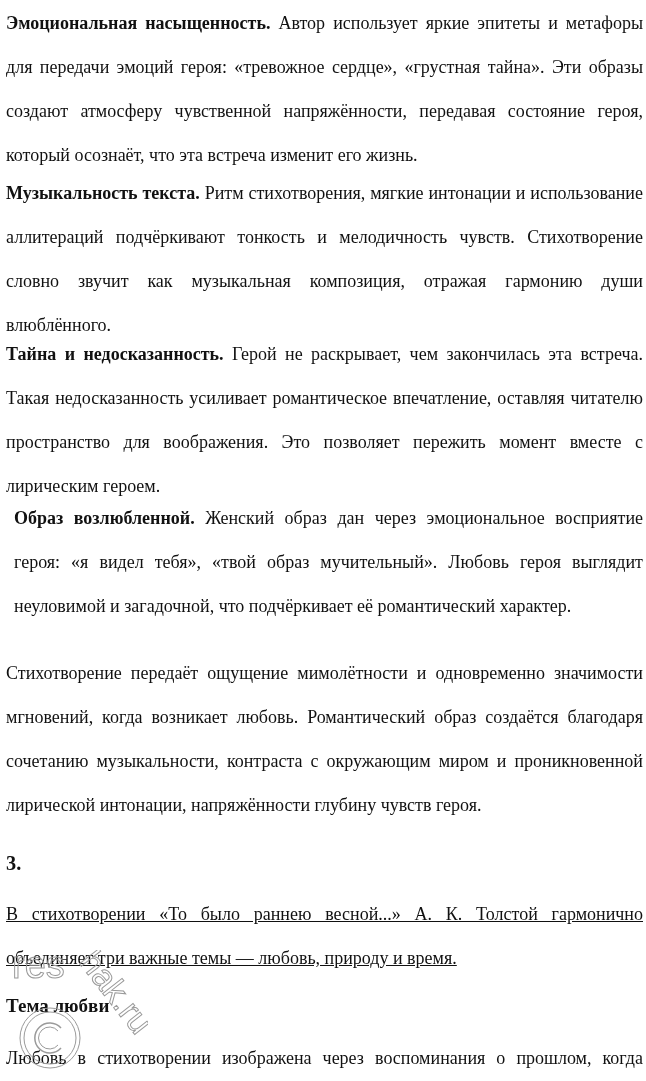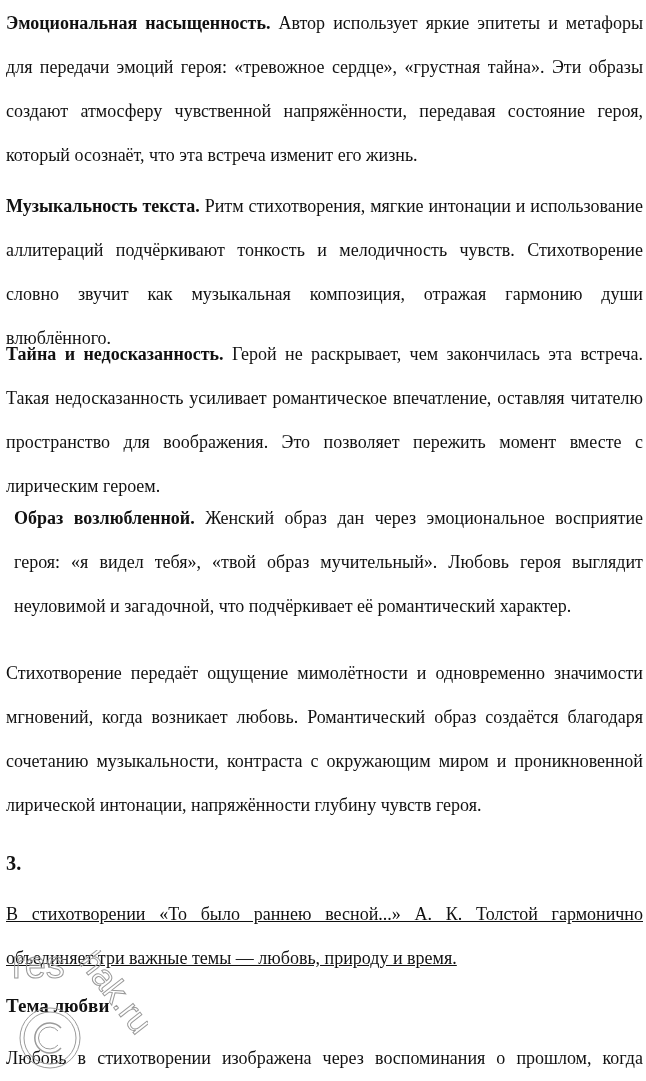--- a/index.html
+++ b/index.html
@@ -25,21 +25,21 @@
       margin: 0;
       font-size: 18px;
       line-height: 44px;
       text-align: justify;
       text-align-last: left;
     }
     .para b {
       font-weight: bold;
     }
     .p1 { position: absolute; top: 1px; left: 0; right: 0; }
-    .p2 { position: absolute; top: 184px; left: 0; right: 0; }
+    .p2 { position: absolute; top: 171px; left: 0; right: 0; }
     .p3 { position: absolute; top: 332px; left: 0; right: 0; }
     .p4 { position: absolute; top: 496px; left: 8px; right: 0; }
     .p5 { position: absolute; top: 651px; left: 0; right: 0; }
     .num { position: absolute; top: 844px; left: 0; font-size: 20.3px; line-height: 38px; font-weight: bold; margin: 0; }
     .p6 { position: absolute; top: 892px; left: 0; right: 0; text-decoration: underline; }
     .subhead { position: absolute; top: 987px; left: 0; font-size: 19px; line-height: 38px; font-weight: bold; margin: 0; }
     .p7 { position: absolute; top: 1036px; left: 0; right: 0; }
 
     .watermark {
       position: absolute;

